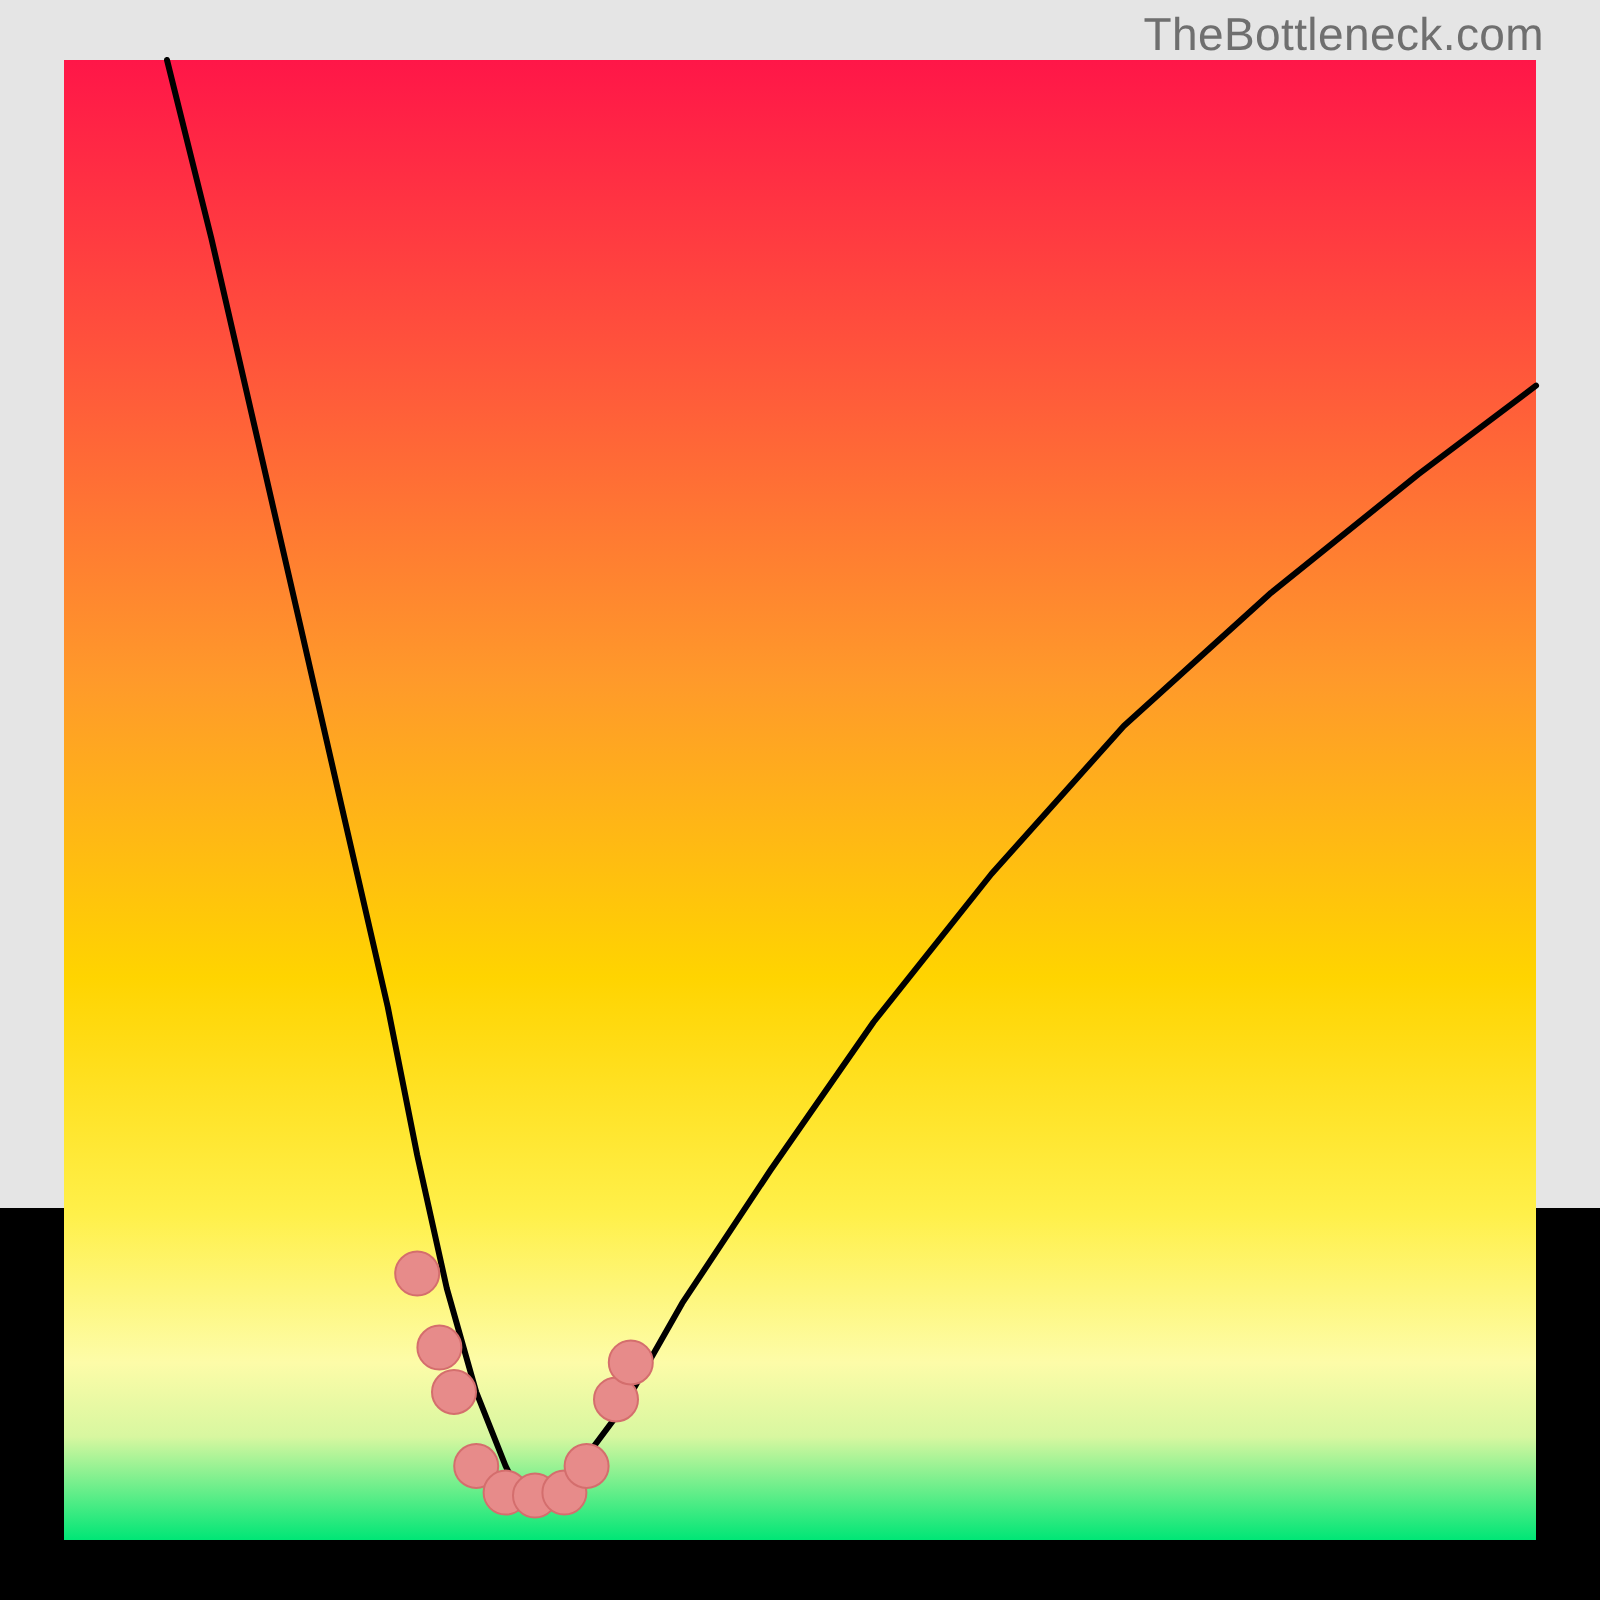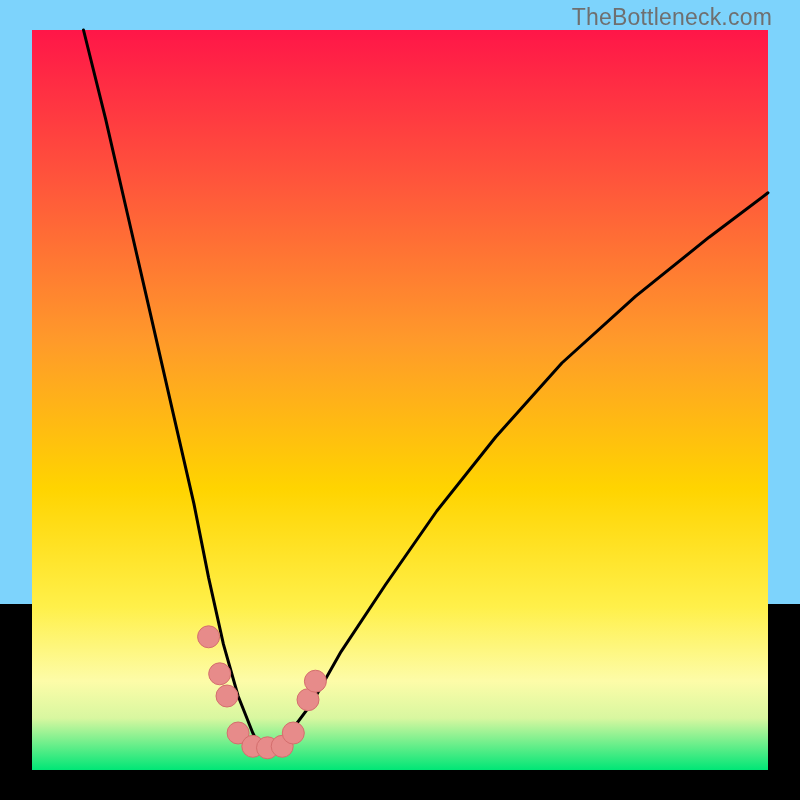--- a/index.html
+++ b/index.html
@@ -10,21 +10,21 @@
     background: #000;
     overflow: hidden;
     font-family: Arial, Helvetica, sans-serif;
   }
   .frame {
     position: absolute;
     left: 0;
     top: 0;
     width: 800px;
     height: 604px;
-    background: #7dd3fc;
+    background: #e5e5e5;
   }
   .plot {
     position: absolute;
     left: 32px;
     top: 30px;
     width: 736px;
     height: 740px;
     
   }
   .watermark {

